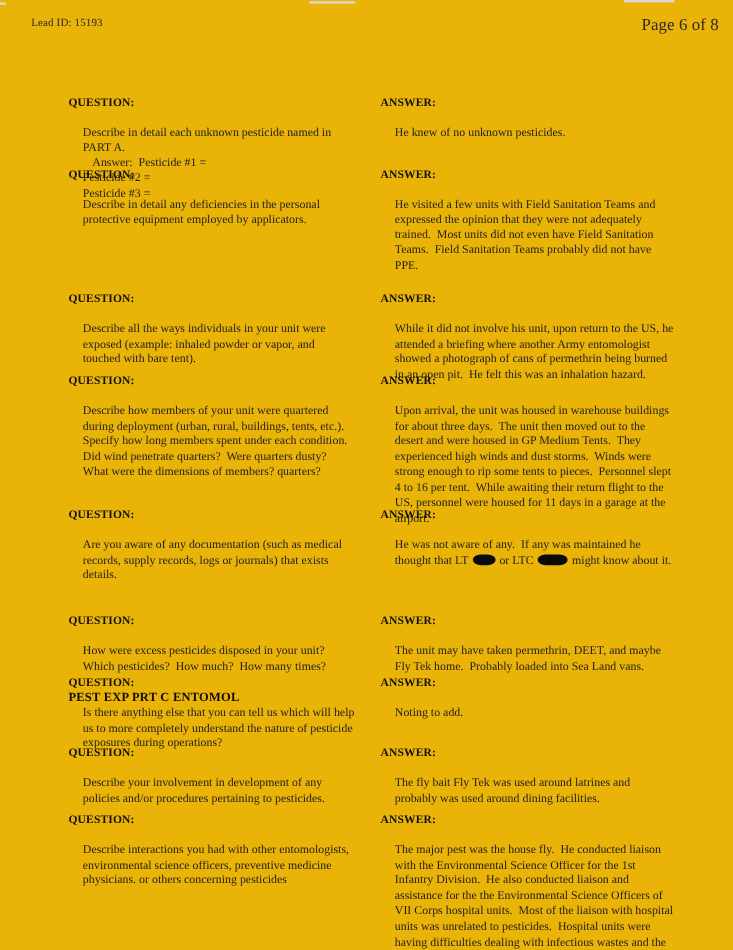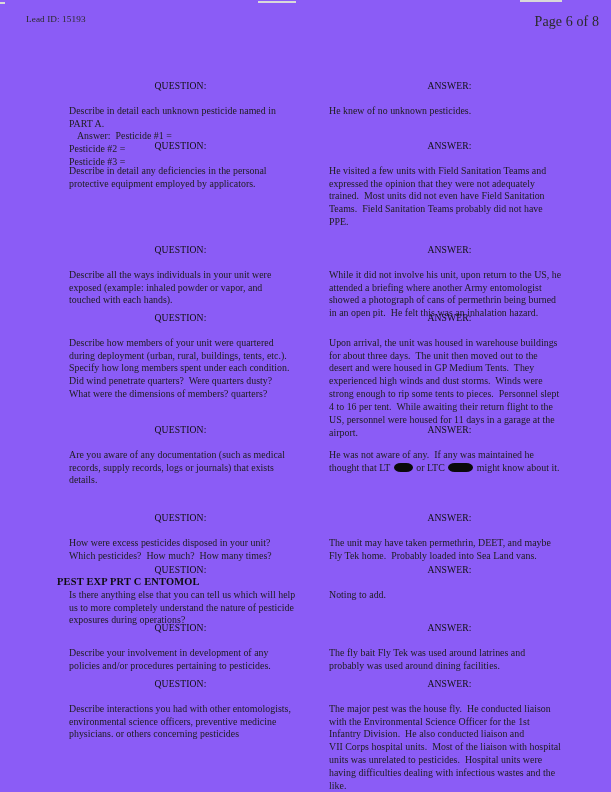--- a/index.html
+++ b/index.html
@@ -14,21 +14,21 @@
     font-family: "Liberation Serif", "DejaVu Serif", serif;
     color: #1a1a1a;
     overflow: hidden;
   }
 
   .page {
     position: absolute;
     left: 0; top: 0;
     width: 611px;
     height: 792px;
-    background: #8b5cf6;
+    background: #eab308;
   }
 
   
   .doc-header {
     position: absolute;
     left: 0;
     top: 14px;
     width: 611px;
     height: 16px;
   }
@@ -79,27 +79,26 @@
   .col-q {
     left: 57px;
     width: 247px;
   }
   .col-a {
     left: 317px;
     width: 265px;
   }
 
   .qa-label {
-    font-weight: normal;
+    font-weight: bold;
     font-size: 9.6px;
     letter-spacing: 0.15px;
     line-height: 12.6px;
     margin: 0 0 0.5px 0;
     color: #111;
-    text-align: center;
   }
   .qa-text {
     font-size: 9.9px;
     line-height: 12.9px;
     margin: 12px;
     color: #1d1d1d;
     letter-spacing: 0.02px;
   }
   .qa-text .ln { display: block; white-space: pre; }
   .qa-text .ln.indent1 { padding-left: 6px; }
@@ -177,21 +176,21 @@
             <span class="ln">PPE.</span>
           </div>
         </div>
       </div>
       <div class="qa-row" style="position: absolute; left: 0px; top: 170px; width: 611px; height: 64.6px;">
         <div class="col col-q">
           <div class="qa-label">QUESTION:</div>
           <div class="qa-text">
             <span class="ln">Describe all the ways individuals in your unit were</span>
             <span class="ln">exposed (example: inhaled powder or vapor, and</span>
-            <span class="ln">touched with each hands).</span>
+            <span class="ln">touched with bare tent).</span>
           </div>
         </div>
         <div class="col col-a">
           <div class="qa-label">ANSWER:</div>
           <div class="qa-text">
             <span class="ln">While it did not involve his unit, upon return to the US, he</span>
             <span class="ln">attended a briefing where another Army entomologist</span>
             <span class="ln">showed a photograph of cans of permethrin being burned</span>
             <span class="ln">in an open pit.  He felt this was an inhalation hazard.</span>
           </div>
@@ -295,20 +294,21 @@
             <span class="ln">environmental science officers, preventive medicine</span>
             <span class="ln">physicians. or others concerning pesticides</span>
           </div>
         </div>
         <div class="col col-a">
           <div class="qa-label">ANSWER:</div>
           <div class="qa-text">
             <span class="ln">The major pest was the house fly.  He conducted liaison</span>
             <span class="ln">with the Environmental Science Officer for the 1st</span>
             <span class="ln">Infantry Division.  He also conducted liaison and</span>
+            <span class="ln">assistance for the the Environmental Science Officers of</span>
             <span class="ln">VII Corps hospital units.  Most of the liaison with hospital</span>
             <span class="ln">units was unrelated to pesticides.  Hospital units were</span>
             <span class="ln">having difficulties dealing with infectious wastes and the</span>
             <span class="ln">like.</span>
           </div>
         </div>
       </div>
     </div>
 
   <div class="section-heading" style="top:576px;">PEST EXP PRT C ENTOMOL</div>

